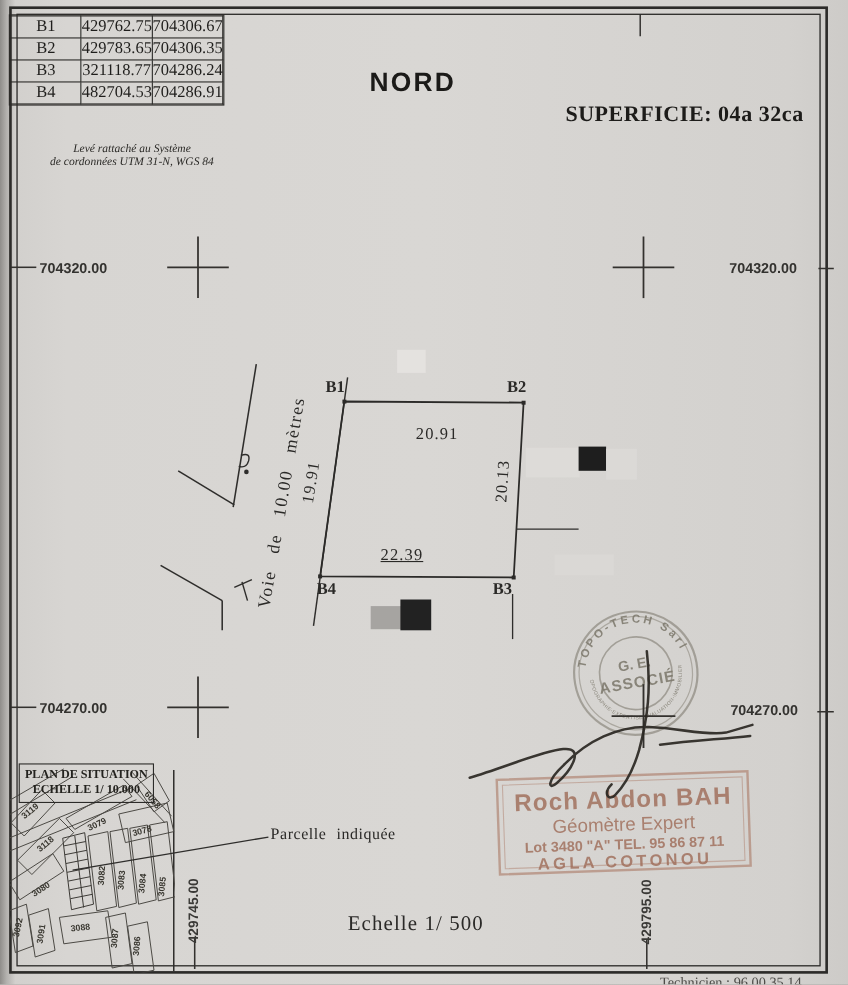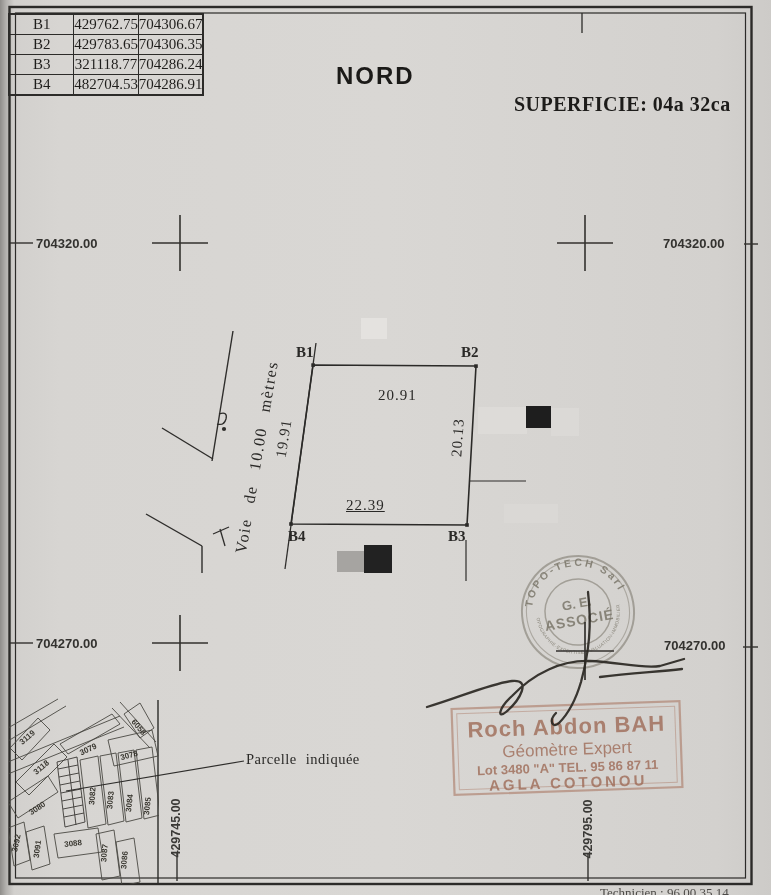--- a/index.html
+++ b/index.html
@@ -227,20 +227,24 @@
         <td>704286.24</td>
       </tr>
       <tr>
         <td class="bid">B4</td>
         <td>482704.53</td>
         <td>704286.91</td>
       </tr>
     </tbody>
       </table>
   </div>
+  <div class="note">
+    <div>Levé rattaché au Système</div>
+    <div>de cordonnées UTM 31-N,  WGS 84</div>
+  </div>
 
   <div class="lbl nord" style="left:336px;top:26px;margin-top:36px;">NORD</div>
   <div class="lbl superficie" style="left:514px;top:53px;margin-top:40px;">SUPERFICIE: 04a 32ca</div>
 
   <div class="lbl gridlbl" style="left:36px;top:236px;">704320.00</div>
   <div class="lbl gridlbl" style="left:663px;top:236px;">704320.00</div>
   <div class="lbl gridlbl" style="left:36px;top:636px;">704270.00</div>
   <div class="lbl gridlbl" style="left:664px;top:638px;">704270.00</div>
 
   <div class="lbl blbl" style="left:296px;top:344px;">B1</div>
@@ -248,19 +252,24 @@
   <div class="lbl blbl" style="left:448px;top:528px;">B3</div>
   <div class="lbl blbl" style="left:288px;top:528px;">B4</div>
 
   <div class="lbl dim" style="left:336px;top:387px;margin-left:42px;">20.91</div>
   <div class="lbl dim" style="left:346px;top:497px;text-decoration:underline;">22.39</div>
   <div class="lbl dim rot" style="left:262px;top:430px;width:44px;transform:rotate(-81deg);">19.91</div>
   <div class="lbl dim rot" style="left:436px;top:429px;width:44px;transform:rotate(-86deg);">20.13</div>
 
   <div class="lbl voie rot" style="left:151px;top:448px;width:212px;transform:rotate(-80.5deg);">Voie de 10.00 mètres</div>
 
+  <div class="sitbox">
+    <div>PLAN DE SITUATION</div>
+    <div>ECHELLE 1/ 10.000</div>
+  </div>
 
   <div class="lbl pind" style="left:246px;top:751px;">Parcelle indiquée</div>
 
+  <div class="lbl ech" style="left:298px;top:829px;">Echelle 1/ 500</div>
 
   <div class="lbl bottomcut" style="left:600px;top:885px;">Technicien : 96 00 35 14</div>
 
 </div>
 
 </body></html>

